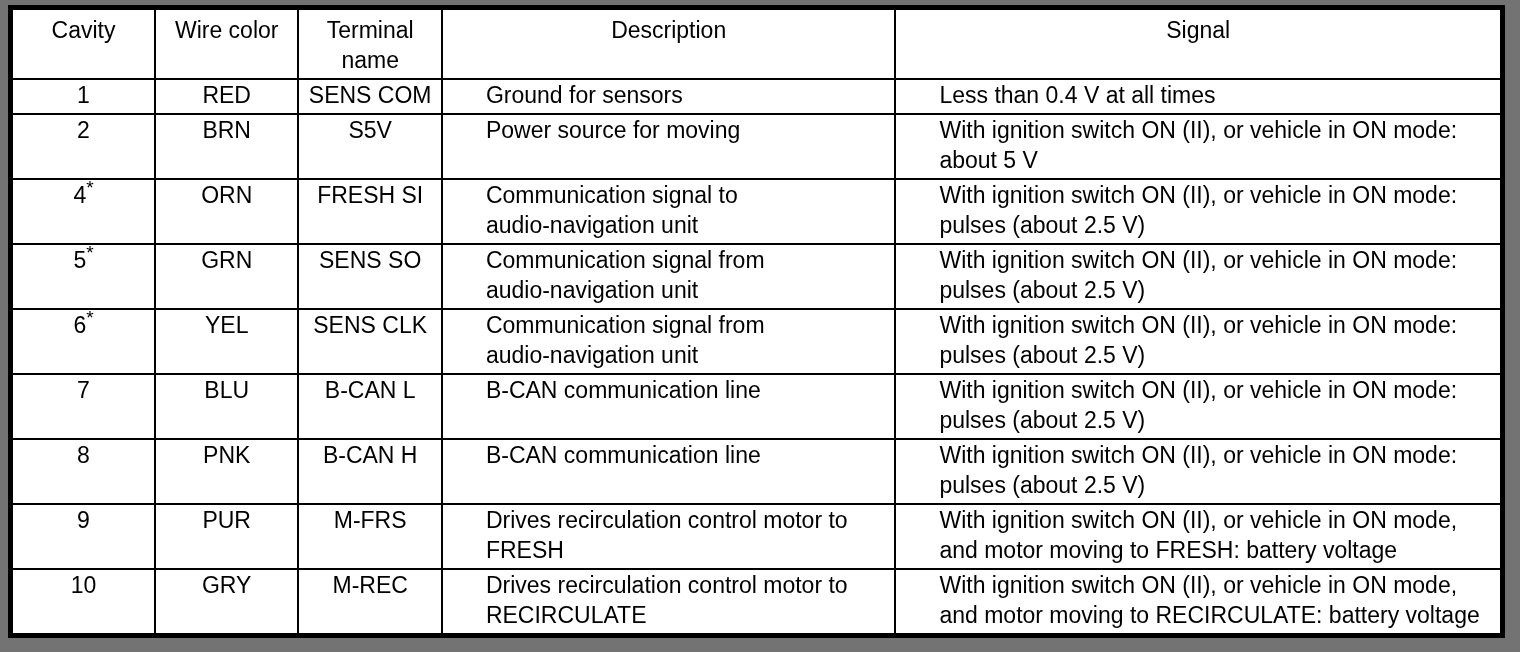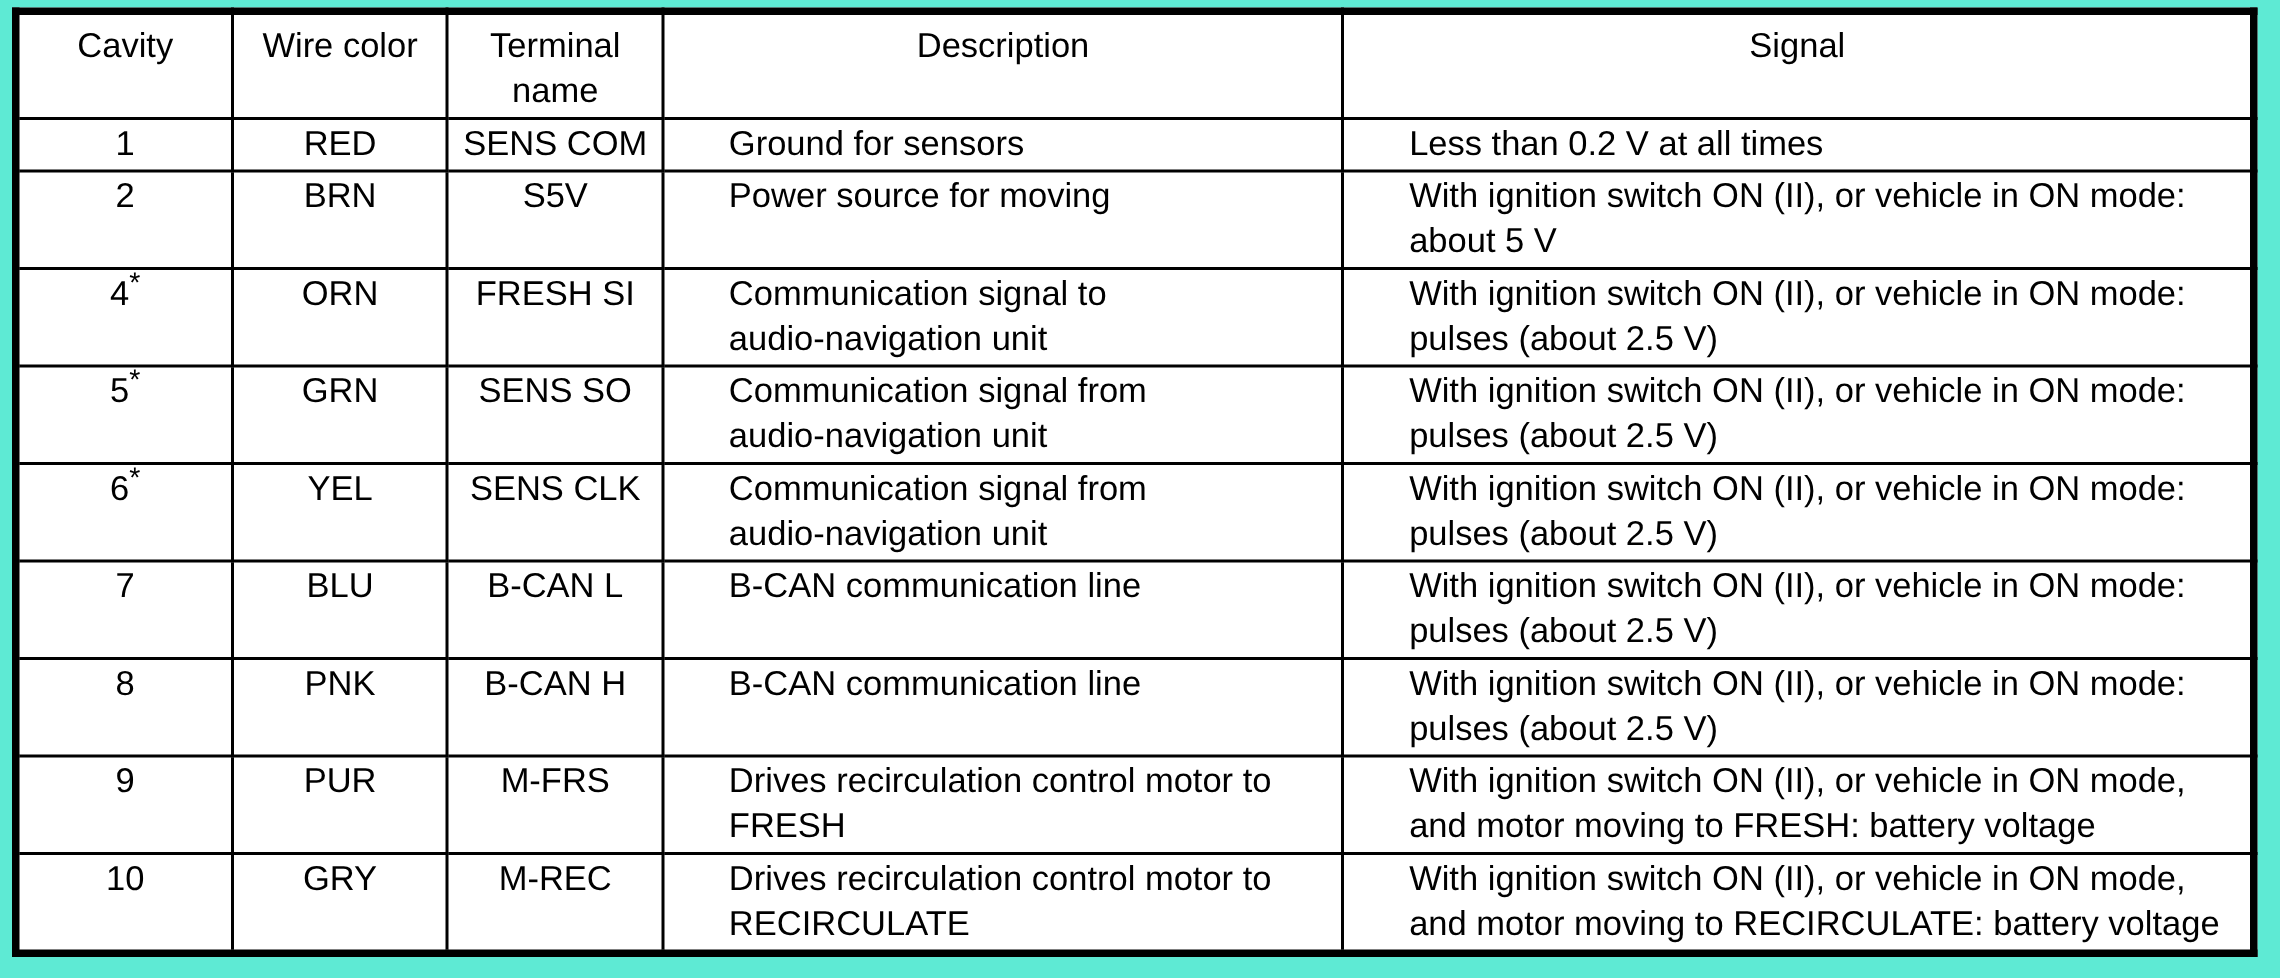--- a/index.html
+++ b/index.html
@@ -12,21 +12,21 @@
     height: 652px;
     font-family: "Liberation Sans", sans-serif;
     color: #000000;
     overflow: hidden;
   }
 
   .sheet {
     position: relative;
     width: 1520px;
     height: 652px;
-    background: #5eead4;
+    background: #737373;
   }
 
   table.pinout {
     position: absolute;
     left: 8px;
     top: 5px;
     width: 1497px;
     border-collapse: collapse;
     table-layout: fixed;
     background: #ffffff;
@@ -131,21 +131,21 @@
     <tbody>
 
       <tr class="r1">
         <td class="center">1</td>
         <td class="center">RED</td>
         <td class="center">SENS COM</td>
         <td class="left">
           <span class="line">Ground for sensors</span>
         </td>
         <td class="left">
-          <span class="line">Less than 0.2 V at all times</span>
+          <span class="line">Less than 0.4 V at all times</span>
         </td>
       </tr>
 
       <tr class="tall">
         <td class="center">2</td>
         <td class="center">BRN</td>
         <td class="center">S5V</td>
         <td class="left">
           <span class="line">Power source for moving</span>
         </td>

